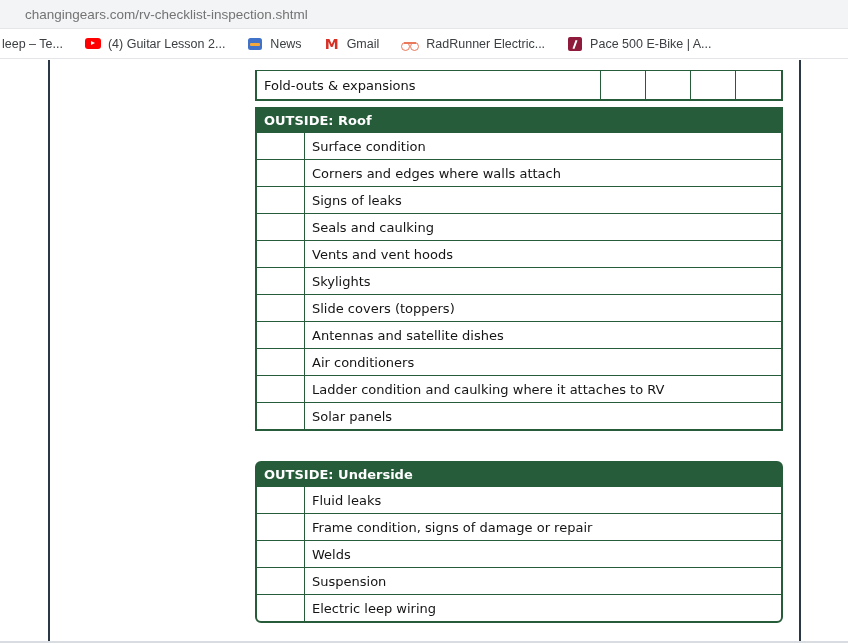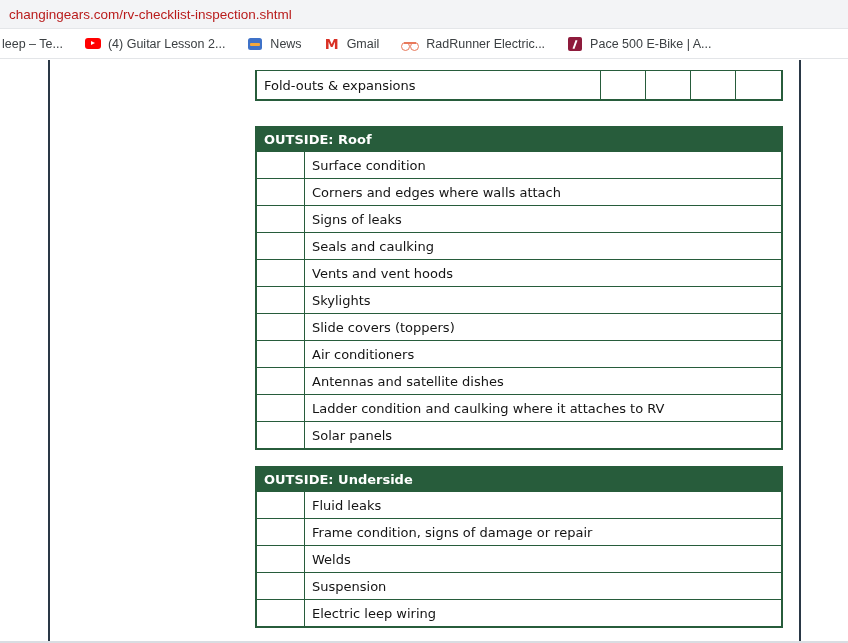--- a/index.html
+++ b/index.html
@@ -8,22 +8,22 @@
   }
   *{box-sizing:border-box;}
   html,body{margin:0;padding:0;}
   body{
     width:848px;height:643px;overflow:hidden;position:relative;
     background:#fff;font-family:"Liberation Sans",sans-serif;
   }
   
   .addr-bar{
     height:29px;background:#F3F4F6;border-bottom:1px solid #E4E6E9;
-    display:flex;align-items:center;padding-left:9px;
-    font-size:13.5px;color:#b91c1c;
+    display:flex;align-items:center;padding-left:25px;
+    font-size:13.5px;color:#737373;
   }
   .bookmarks-bar{
     height:30px;background:#fff;border-bottom:1px solid #E3E5E8;
     display:flex;align-items:center;white-space:nowrap;overflow:hidden;
     font-size:12.5px;color:#3C4043;
   }
   .bookmark{display:flex;align-items:center;padding:0 11px;flex:0 0 auto;cursor:pointer;}
   .bookmark:first-child{padding-left:2px;text-align:right;}
   .bm-icon{width:16px;height:16px;margin-right:7px;position:relative;display:inline-block;flex:0 0 auto;}
   .bm-label{color:#3C4043;}
@@ -54,22 +54,22 @@
   .v-line.right{left:799px;}
   .bottom-strip{position:absolute;left:0;right:0;bottom:0;height:2px;background:#D9DDE2;}
   .tables-wrap{position:absolute;left:255px;top:0;width:528px;font-family:"DejaVu Sans",sans-serif;font-size:13px;color:#141414;}
   
   .tbl-partial{margin-top:10px;border:2px solid var(--green);border-top:1px solid var(--green);}
   .partial-row{display:flex;height:28px;}
   .partial-row .txt{flex:1;border-right:1px solid var(--green);display:flex;align-items:center;padding-left:7px;}
   .small-cell{width:45px;border-right:1px solid var(--green);}
   .small-cell:last-child{border-right:none;}
   
-  .tbl-section{margin-top:25px;border:2px solid var(--green);}
-  .tbl-section:last-child{margin-top:16px;}
+  .tbl-section{margin-top:6px;border:2px solid var(--green);}
+  .tbl-section:last-child{margin-top:30px;border-radius:6px;}
   .sec-header{height:23px;background:var(--green);color:#fff;font-weight:bold;font-size:13px;display:flex;align-items:center;padding-left:7px;}
   .item-row{display:flex;height:27px;border-top:1px solid var(--green);}
   .chk-cell{width:48px;border-right:1px solid var(--green);}
   .item-label{flex:1;display:flex;align-items:center;padding-left:7px;}
 </style>
 </head>
 <body>
 
 <div class="addr-bar">
   <span>changingears.com/rv-checklist-inspection.shtml</span>
@@ -158,26 +158,26 @@
     <div class="item-label">Skylights</div>
   </div>
 
   <div class="item-row">
     <div class="chk-cell"></div>
     <div class="item-label">Slide covers (toppers)</div>
   </div>
 
   <div class="item-row">
     <div class="chk-cell"></div>
+    <div class="item-label">Antennas and satellite dishes</div>
+  </div>
+
+  <div class="item-row">
+    <div class="chk-cell"></div>
     <div class="item-label">Air conditioners</div>
-  </div>
-
-  <div class="item-row">
-    <div class="chk-cell"></div>
-    <div class="item-label">Antennas and satellite dishes</div>
   </div>
 
   <div class="item-row">
     <div class="chk-cell"></div>
     <div class="item-label">Ladder condition and caulking where it attaches to RV</div>
   </div>
 
   <div class="item-row">
     <div class="chk-cell"></div>
     <div class="item-label">Solar panels</div>

